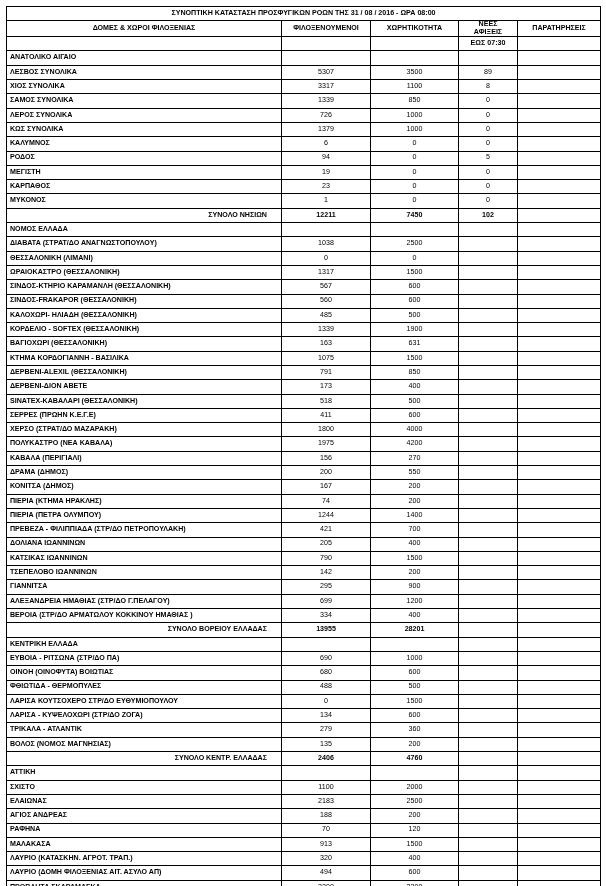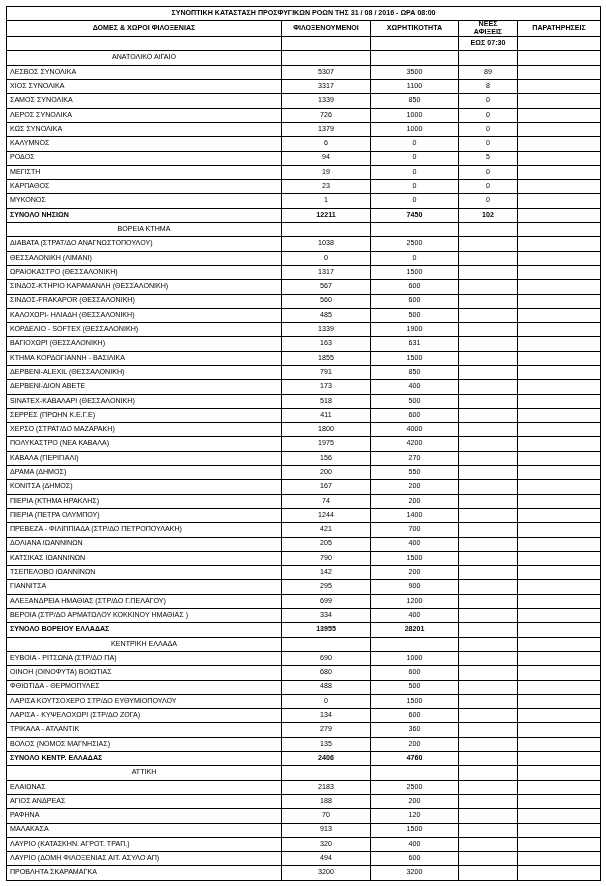--- a/index.html
+++ b/index.html
@@ -57,39 +57,40 @@
   }
   .hdr-tall { height: 26px; }
   .hdr-two { line-height: 1.25; white-space: normal; margin-top: 48px; }
   .subhdr {
     text-align: center;
     font-weight: bold;
     font-size: 7.2px;
     margin-left: 16px;
   }
   .section {
-    text-align: center;
-    font-weight: normal;
+    font-weight: bold;
     font-size: 7.3px;
     padding-right: 60px;
   }
   .rowname {
     text-align: left;
     font-size: 7.1px;
+    font-weight: bold;
   }
   .num {
     text-align: center;
     font-size: 7.1px;
   }
   .total .rowname,
   .total .num {
     font-weight: bold;
   }
   .total .rowname {
-    padding-right: 20px;
+    text-align: right;
+    padding-right: 14px;
   }
   .empty { }
 </style>
 </head>
 <body>
 
 <div id="sheet">
   <table class="rep">
     <colgroup>
       <col class="c-name">
@@ -197,21 +198,21 @@
           <td class="num"></td>
         </tr>
         <tr class="total">
           <td class="rowname">ΣΥΝΟΛΟ ΝΗΣΙΩΝ</td>
           <td class="num">12211</td>
           <td class="num">7450</td>
           <td class="num">102</td>
           <td class="num"></td>
         </tr>
         <tr>
-          <td class="section">ΒΟΡΕΙΑ ΚΤΗΜΑ</td>
+          <td class="section">ΝΟΜΟΣ ΕΛΛΑΔΑ</td>
           <td class="empty"></td>
           <td class="empty"></td>
           <td class="empty"></td>
           <td class="empty"></td>
         </tr>
         <tr>
           <td class="rowname">ΔΙΑΒΑΤΑ (ΣΤΡΑΤ/ΔΟ ΑΝΑΓΝΩΣΤΟΠΟΥΛΟΥ)</td>
           <td class="num">1038</td>
           <td class="num">2500</td>
           <td class="num"></td>
@@ -261,21 +262,21 @@
         </tr>
         <tr>
           <td class="rowname">ΒΑΓΙΟΧΩΡΙ (ΘΕΣΣΑΛΟΝΙΚΗ)</td>
           <td class="num">163</td>
           <td class="num">631</td>
           <td class="num"></td>
           <td class="num"></td>
         </tr>
         <tr>
           <td class="rowname">ΚΤΗΜΑ ΚΟΡΔΟΓΙΑΝΝΗ - ΒΑΣΙΛΙΚΑ</td>
-          <td class="num">1855</td>
+          <td class="num">1075</td>
           <td class="num">1500</td>
           <td class="num"></td>
           <td class="num"></td>
         </tr>
         <tr>
           <td class="rowname">ΔΕΡΒΕΝΙ-ALEXIL (ΘΕΣΣΑΛΟΝΙΚΗ)</td>
           <td class="num">791</td>
           <td class="num">850</td>
           <td class="num"></td>
           <td class="num"></td>
@@ -468,20 +469,27 @@
           <td class="num">4760</td>
           <td class="num"></td>
           <td class="num"></td>
         </tr>
         <tr>
           <td class="section">ΑΤΤΙΚΗ</td>
           <td class="empty"></td>
           <td class="empty"></td>
           <td class="empty"></td>
           <td class="empty"></td>
+        </tr>
+        <tr>
+          <td class="rowname">ΣΧΙΣΤΟ</td>
+          <td class="num">1100</td>
+          <td class="num">2000</td>
+          <td class="num"></td>
+          <td class="num"></td>
         </tr>
         <tr>
           <td class="rowname">ΕΛΑΙΩΝΑΣ</td>
           <td class="num">2183</td>
           <td class="num">2500</td>
           <td class="num"></td>
           <td class="num"></td>
         </tr>
         <tr>
           <td class="rowname">ΑΓΙΟΣ ΑΝΔΡΕΑΣ</td>

